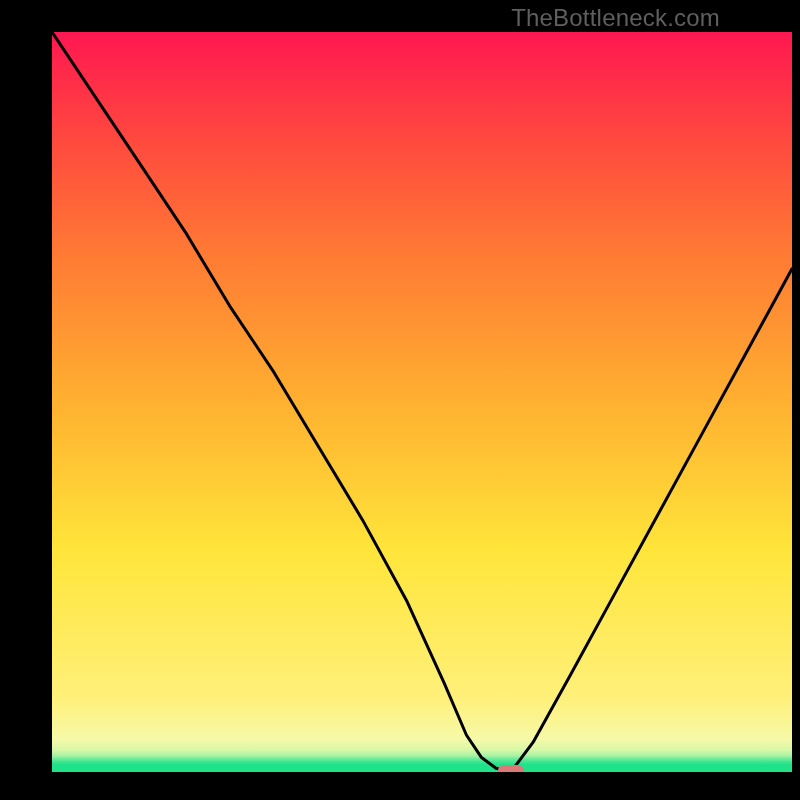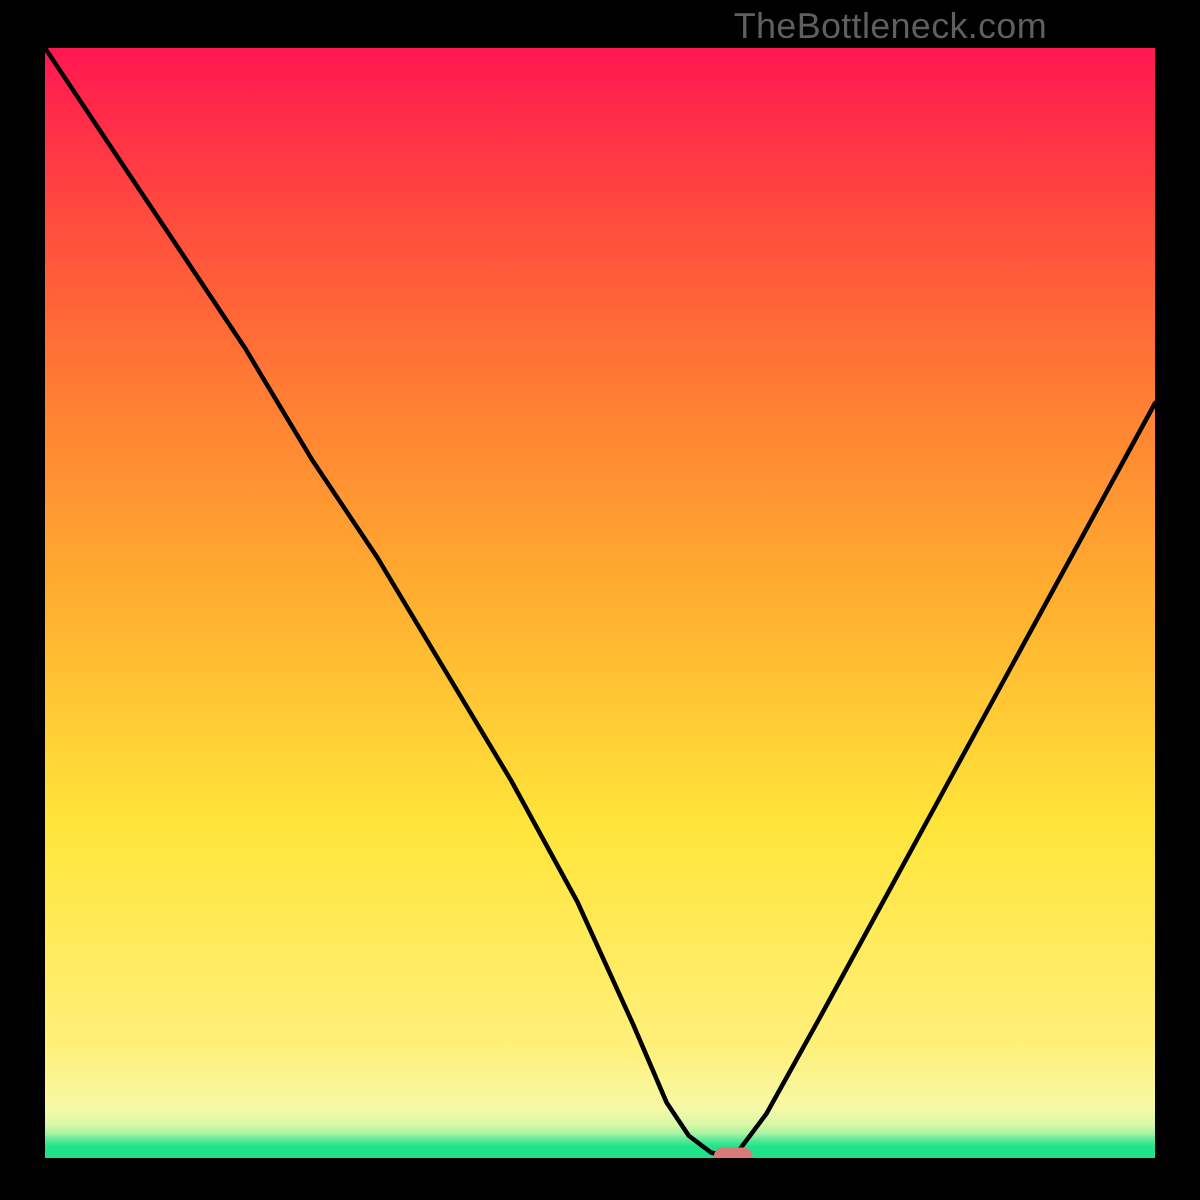--- a/index.html
+++ b/index.html
@@ -8,20 +8,21 @@
     width: 800px;
     height: 800px;
     background: #000;
     overflow: hidden;
   }
   .frame {
     position: relative;
     width: 708px;
     height: 800px;
     background: #000;
+    margin-left: 22px;
   }
   .watermark {
     position: absolute;
     top: 4px;
     right: 10px;
     font-family: Arial, Helvetica, sans-serif;
     font-size: 24px;
     font-weight: 500;
     color: #5f5f5f;
     letter-spacing: 0.2px;

